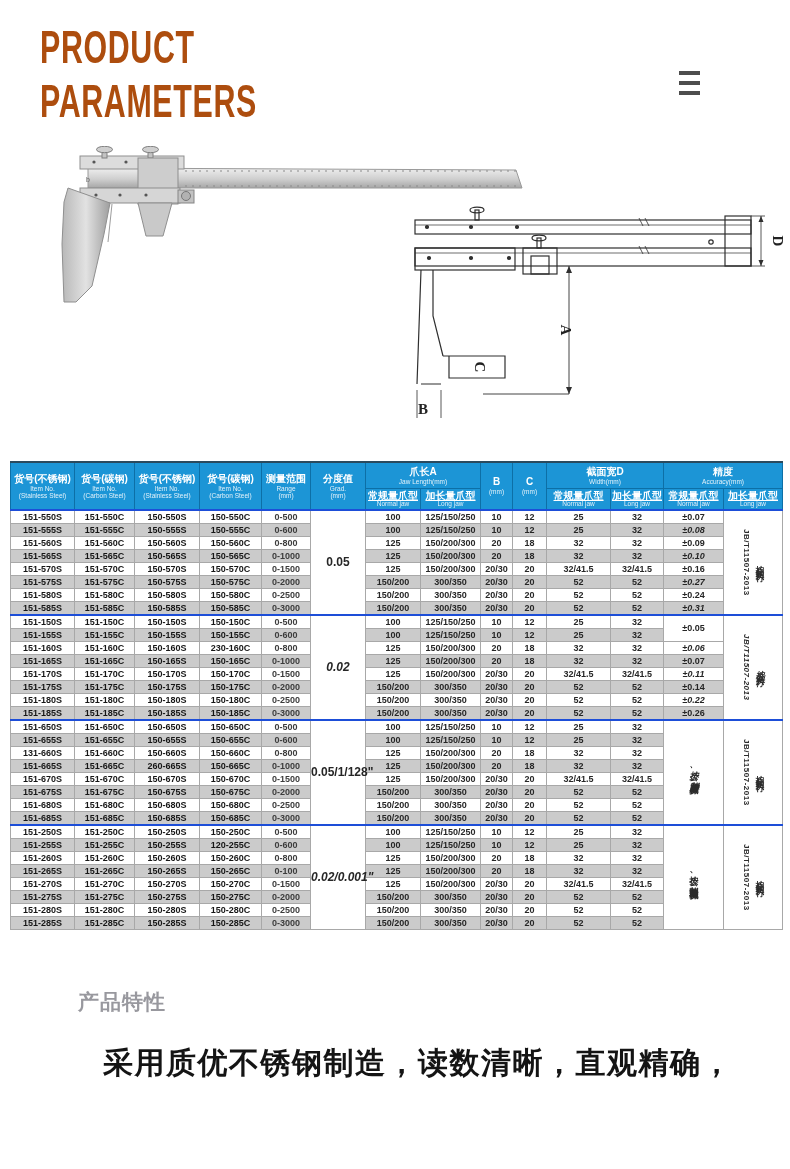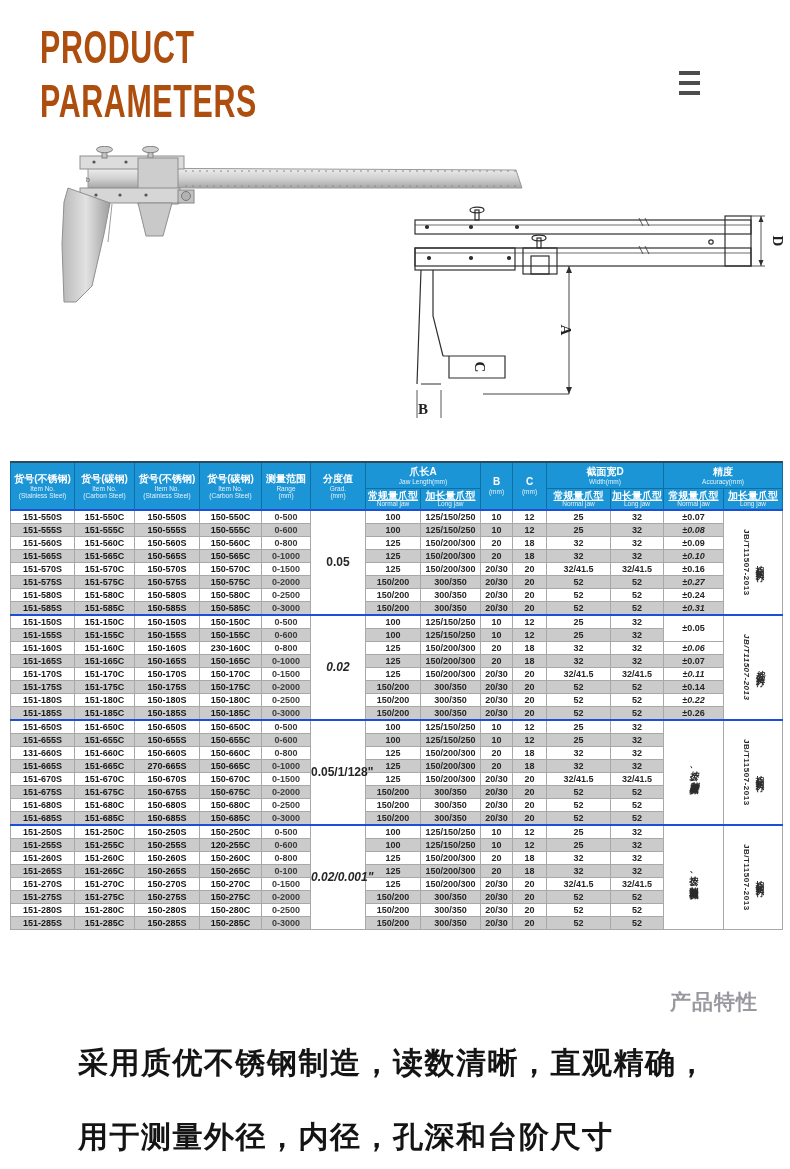--- a/index.html
+++ b/index.html
@@ -44,23 +44,23 @@
   .ptable tbody tr.g td{background:#cbcbcb;}
   .ptable tbody td.bg-w{background:#ffffff;}
   .ptable tbody td.bg-g{background:#cbcbcb;font-style:italic;}
   .ptable tbody tr.gs td{border-top:2px solid #1d4ed8;}
   .vwrap{display:flex;flex-direction:row;justify-content:center;align-items:center;gap:3px;height:100%;}
   .vlat{writing-mode:vertical-rl;font-size:8px;font-weight:bold;letter-spacing:.5px;color:#2c2c2c;}
   .vcjk{writing-mode:vertical-rl;font-size:8.5px;font-weight:bold;letter-spacing:2px;color:#2c2c2c;}
   .vcjk.long{letter-spacing:.5px;font-size:9px;}
   
   .features{position:absolute;left:78px;top:988px;width:680px;}
-  .features .head{font-size:21px;font-weight:bold;color:#98989e;letter-spacing:1px;text-align:right;}
+  .features .head{font-size:21px;font-weight:bold;color:#98989e;letter-spacing:1px;}
   .features .ln{font-size:30px;font-weight:bold;color:#141414;letter-spacing:1.5px;white-space:nowrap;}
-  .features .ln1{margin-top:27px;}
+  .features .ln1{margin-top:27px;text-align:center;}
   .features .ln2{margin-top:33px;}
 </style>
 </head>
 <body>
 
 <div class="title-block">
   <div class="title-line">PRODUCT</div>
   <div class="title-line">PARAMETERS</div>
 </div>
 
@@ -542,21 +542,21 @@
           <td>125</td>
           <td>150/200/300</td>
           <td>20</td>
           <td>18</td>
           <td>32</td>
           <td>32</td>
         </tr>
         <tr class="g">
           <td class="item">151-665S</td>
           <td class="item">151-665C</td>
-          <td class="item">270-665S</td>
+          <td class="item">260-665S</td>
           <td class="item">150-665C</td>
           <td class="rng">0-1000</td>
           <td>125</td>
           <td>150/200/300</td>
           <td>20</td>
           <td>18</td>
           <td>32</td>
           <td>32</td>
         </tr>
         <tr class="w">
@@ -723,14 +723,13 @@
           <td>52</td>
           <td>52</td>
         </tr>
       </tbody>
   </table>
 </div>
 
 <div class="features">
   <div class="head">产品特性</div>
   <div class="ln ln1">采用质优不锈钢制造，读数清晰，直观精确，</div>
-  <div class="ln ln2">用于测量外径，内径，孔深和台阶尺寸</div>
 </div>
 
 </body></html>

